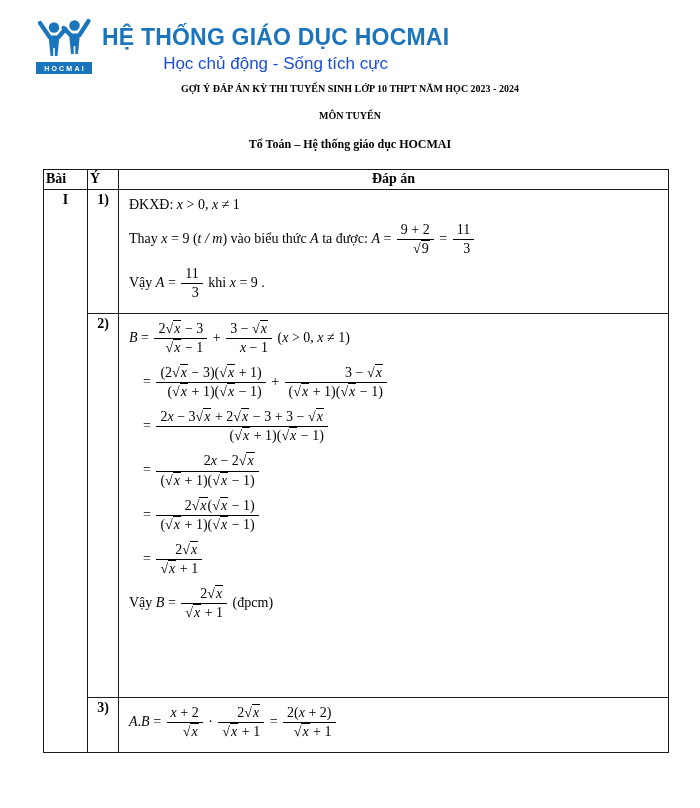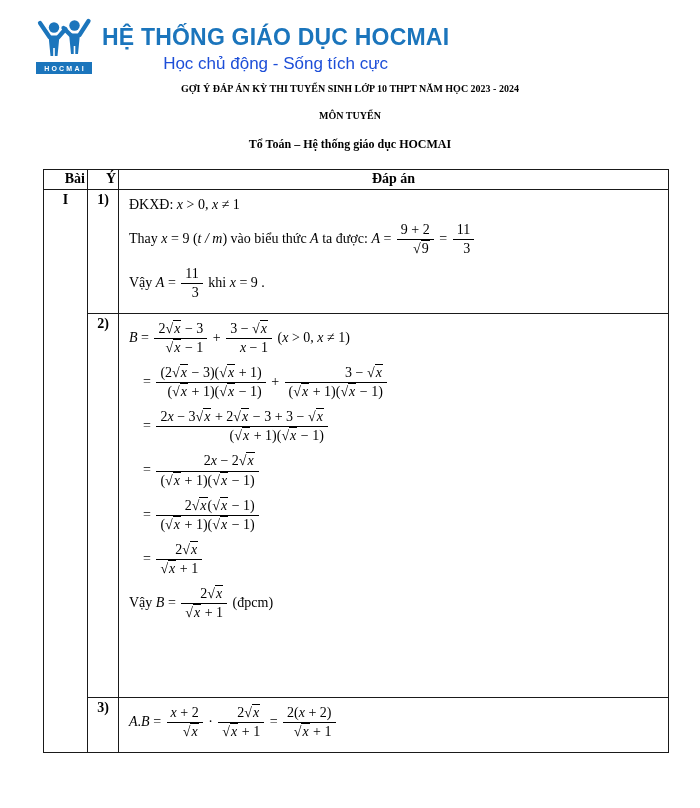--- a/index.html
+++ b/index.html
@@ -44,21 +44,21 @@
     table-layout: fixed;
     margin: 17px 0 0 43px;
     width: 625px;
   }
   .answer-table th, .answer-table td {
     border: 1px solid #1a1a1a;
     vertical-align: top;
     font-size: 14px;
   }
   .answer-table th { font-weight: bold; text-align: center; padding: 1px 6px 2px; }
-  .answer-table th.c { text-align: right; padding: 1px 2px 2px; }
+  .answer-table th.c { text-align: left; padding: 1px 2px 2px; }
   td.bai { text-align: center; font-weight: bold; padding-top: 2px; }
   td.y   { text-align: center; font-weight: bold; padding-top: 2px; }
   td.content { padding: 2px 8px 4px 10px; }
   tr.r1 > td { height: 110px; }
   tr.r2 > td { height: 384px; }
   tr.r3 > td { height: 46px; }
 
   
   .mline { margin: 4px 0 7px; line-height: 1.25; }
   .mline.ind { margin-left: 14px; }

